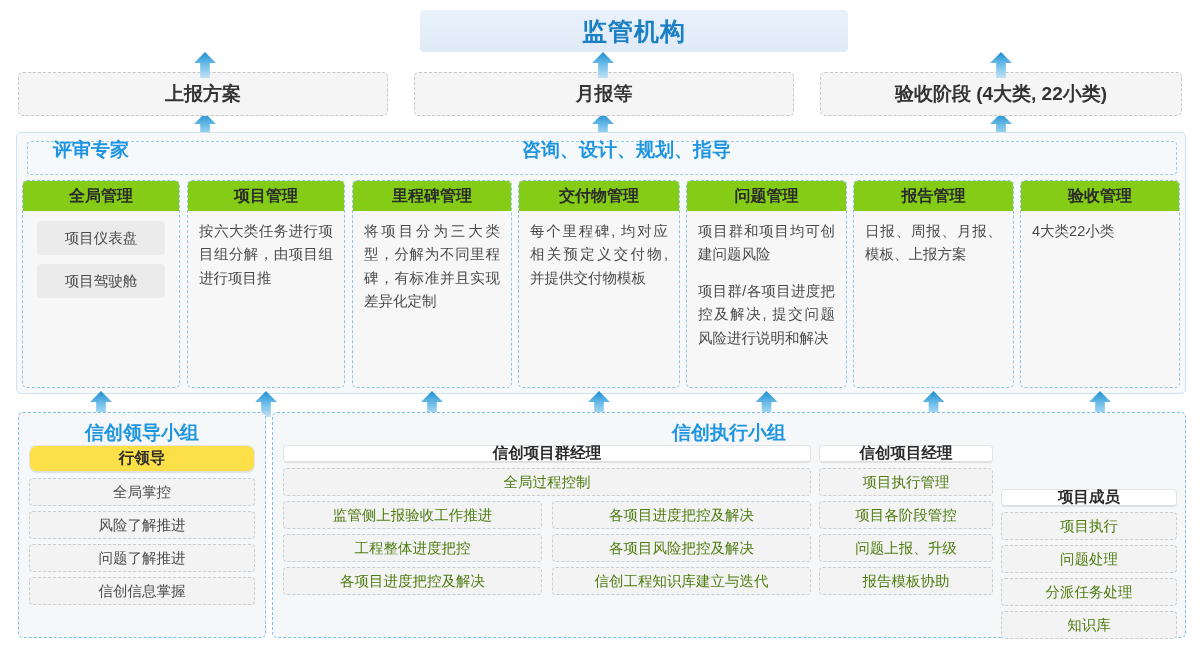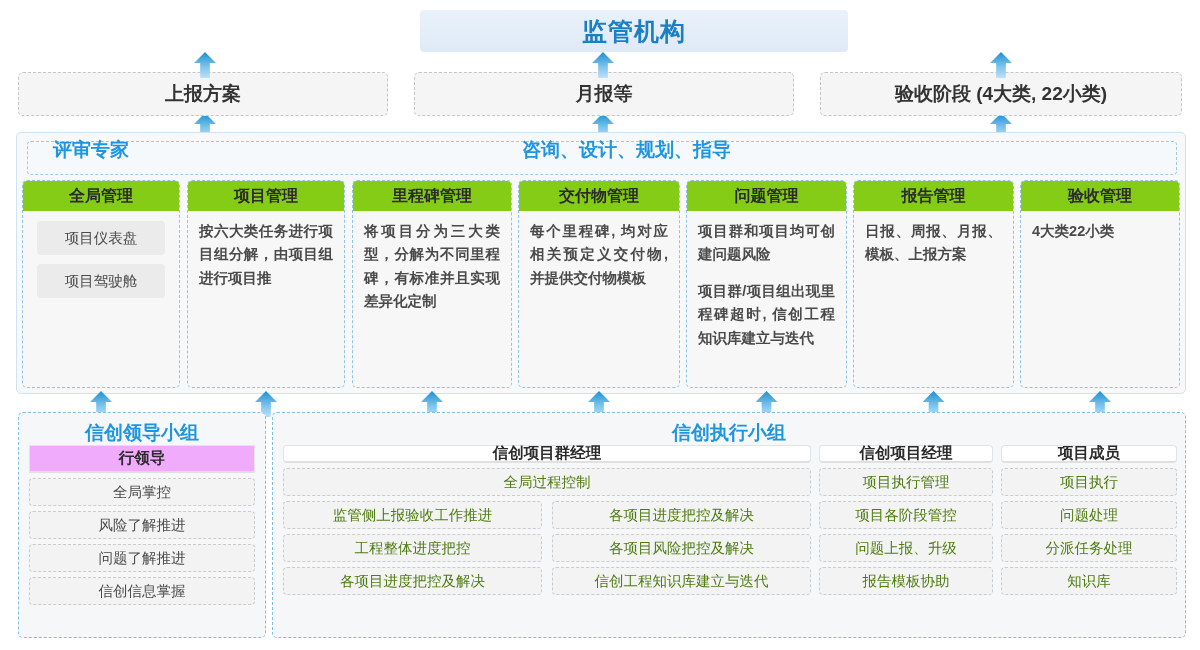--- a/index.html
+++ b/index.html
@@ -85,21 +85,21 @@
     background: #84cc16;
     display: flex; align-items: center; justify-content: center;
     font-size: 16px; font-weight: bold; color: #2b2b2b;
   }
   .func-body {
     padding: 9px 11px 0 11px;
     font-size: 14.5px; line-height: 1.62; color: #4a4a4a;
     text-align: justify;
     text-align-last: left;
   }
-  .func-body p { margin: 0 0 13px 0; font-weight: bold; }
+  .func-body p { margin: 0 0 13px 0; }
   .pill {
     background: #ebebeb;
     border-radius: 4px;
     height: 34px;
     margin-bottom: 9px;
     display: flex; align-items: center; justify-content: center;
     font-size: 14.5px; color: #4a4a4a;
   }
   .pill-wrap { padding: 10px 14px 0 14px; }
 
@@ -116,24 +116,24 @@
   #team-exec { left: 272px; width: 914px; }
 
   .team-title {
     text-align: center;
     font-size: 19px; font-weight: bold; color: #1e95e0;
     padding-top: 7px; height: 32px;
   }
 
   .role-head {
     height: 28px;
-    background: #f0abfc;
+    background: #fde047;
     border: 1px solid #e3e3e3;
     border-bottom: 2px solid #e0e0e0;
-    border-radius: 1px;
+    border-radius: 8px;
     display: flex; align-items: center; justify-content: center;
     font-size: 15.5px; font-weight: bold; color: #2b2b2b;
   }
   .role-item {
     height: 28px;
     border: 1px dashed #cccccc;
     background: #f3f3f3;
     border-radius: 4px;
     display: flex; align-items: center; justify-content: center;
     font-size: 14.5px; color: #4a4a4a;
@@ -141,21 +141,21 @@
   }
 
   
   .lead-inner { padding: 0 10px; }
 
   
   .exec-grid { position: relative; height: 186px; }
   .exec-col { position: absolute; top: 0; }
   #exec-pm-group { left: 10px;  width: 528px; }
   #exec-pm       { left: 546px; width: 174px; }
-  #exec-member   { left: 728px; width: 176px; }
+  #exec-member   { left: 728px; width: 176px; margin-top: 44px; }
 
   .span-head {
     height: 18px;
     background: #ffffff;
     border: 1px solid #e3e3e3;
     border-bottom: 2px solid #e0e0e0;
     border-radius: 4px;
     display: flex; align-items: center; justify-content: center;
     font-size: 15.5px; font-weight: bold; color: #2b2b2b;
   }
@@ -221,21 +221,21 @@
       <div class="func-col" style="left: 518px; width: 162px;">
         <div class="func-head">交付物管理</div>
         <div class="func-body">
           <p>每个里程碑, 均对应相关预定义交付物, 并提供交付物模板</p>
         </div>
       </div>
       <div class="func-col" style="left: 686px; width: 161px;">
         <div class="func-head">问题管理</div>
         <div class="func-body">
           <p>项目群和项目均可创建问题风险</p>
-          <p>项目群/项目组出现里程碑超时, 信创工程知识库建立与迭代</p>
+          <p>项目群/各项目进度把控及解决, 提交问题风险进行说明和解决</p>
         </div>
       </div>
       <div class="func-col" style="left: 853px; width: 161px;">
         <div class="func-head">报告管理</div>
         <div class="func-body">
           <p>日报、周报、月报、模板、上报方案</p>
         </div>
       </div>
       <div class="func-col" style="left: 1020px; width: 160px;">
         <div class="func-head">验收管理</div>

